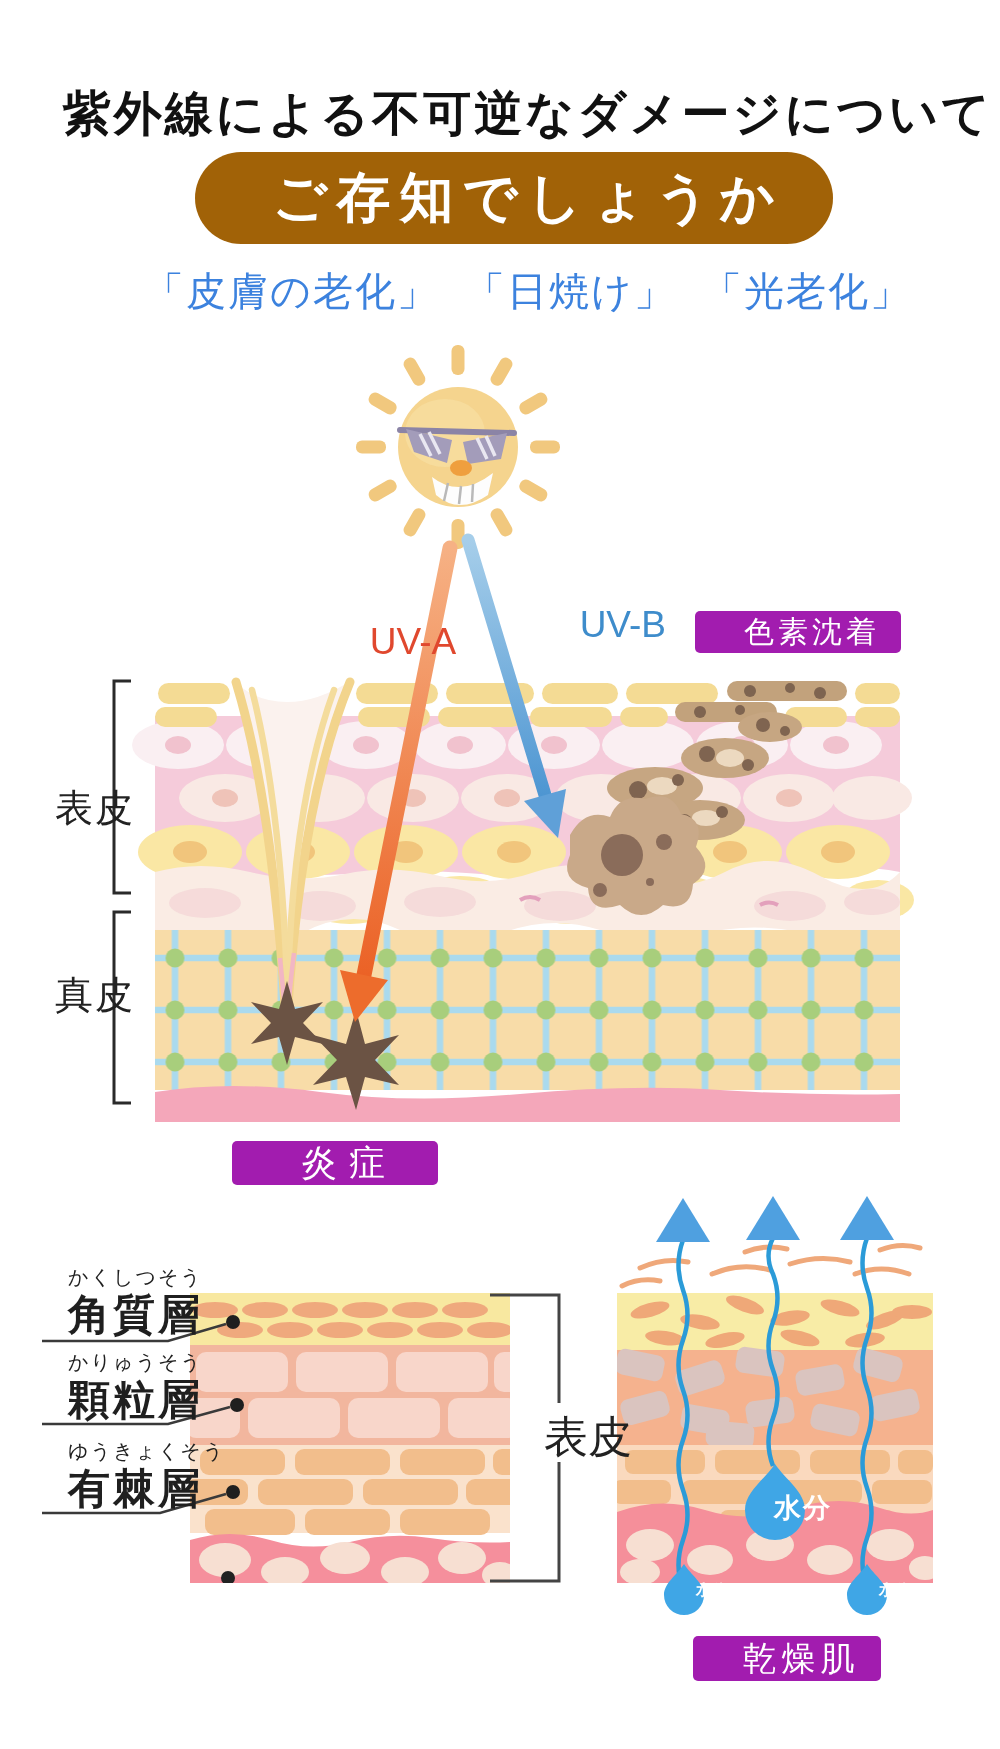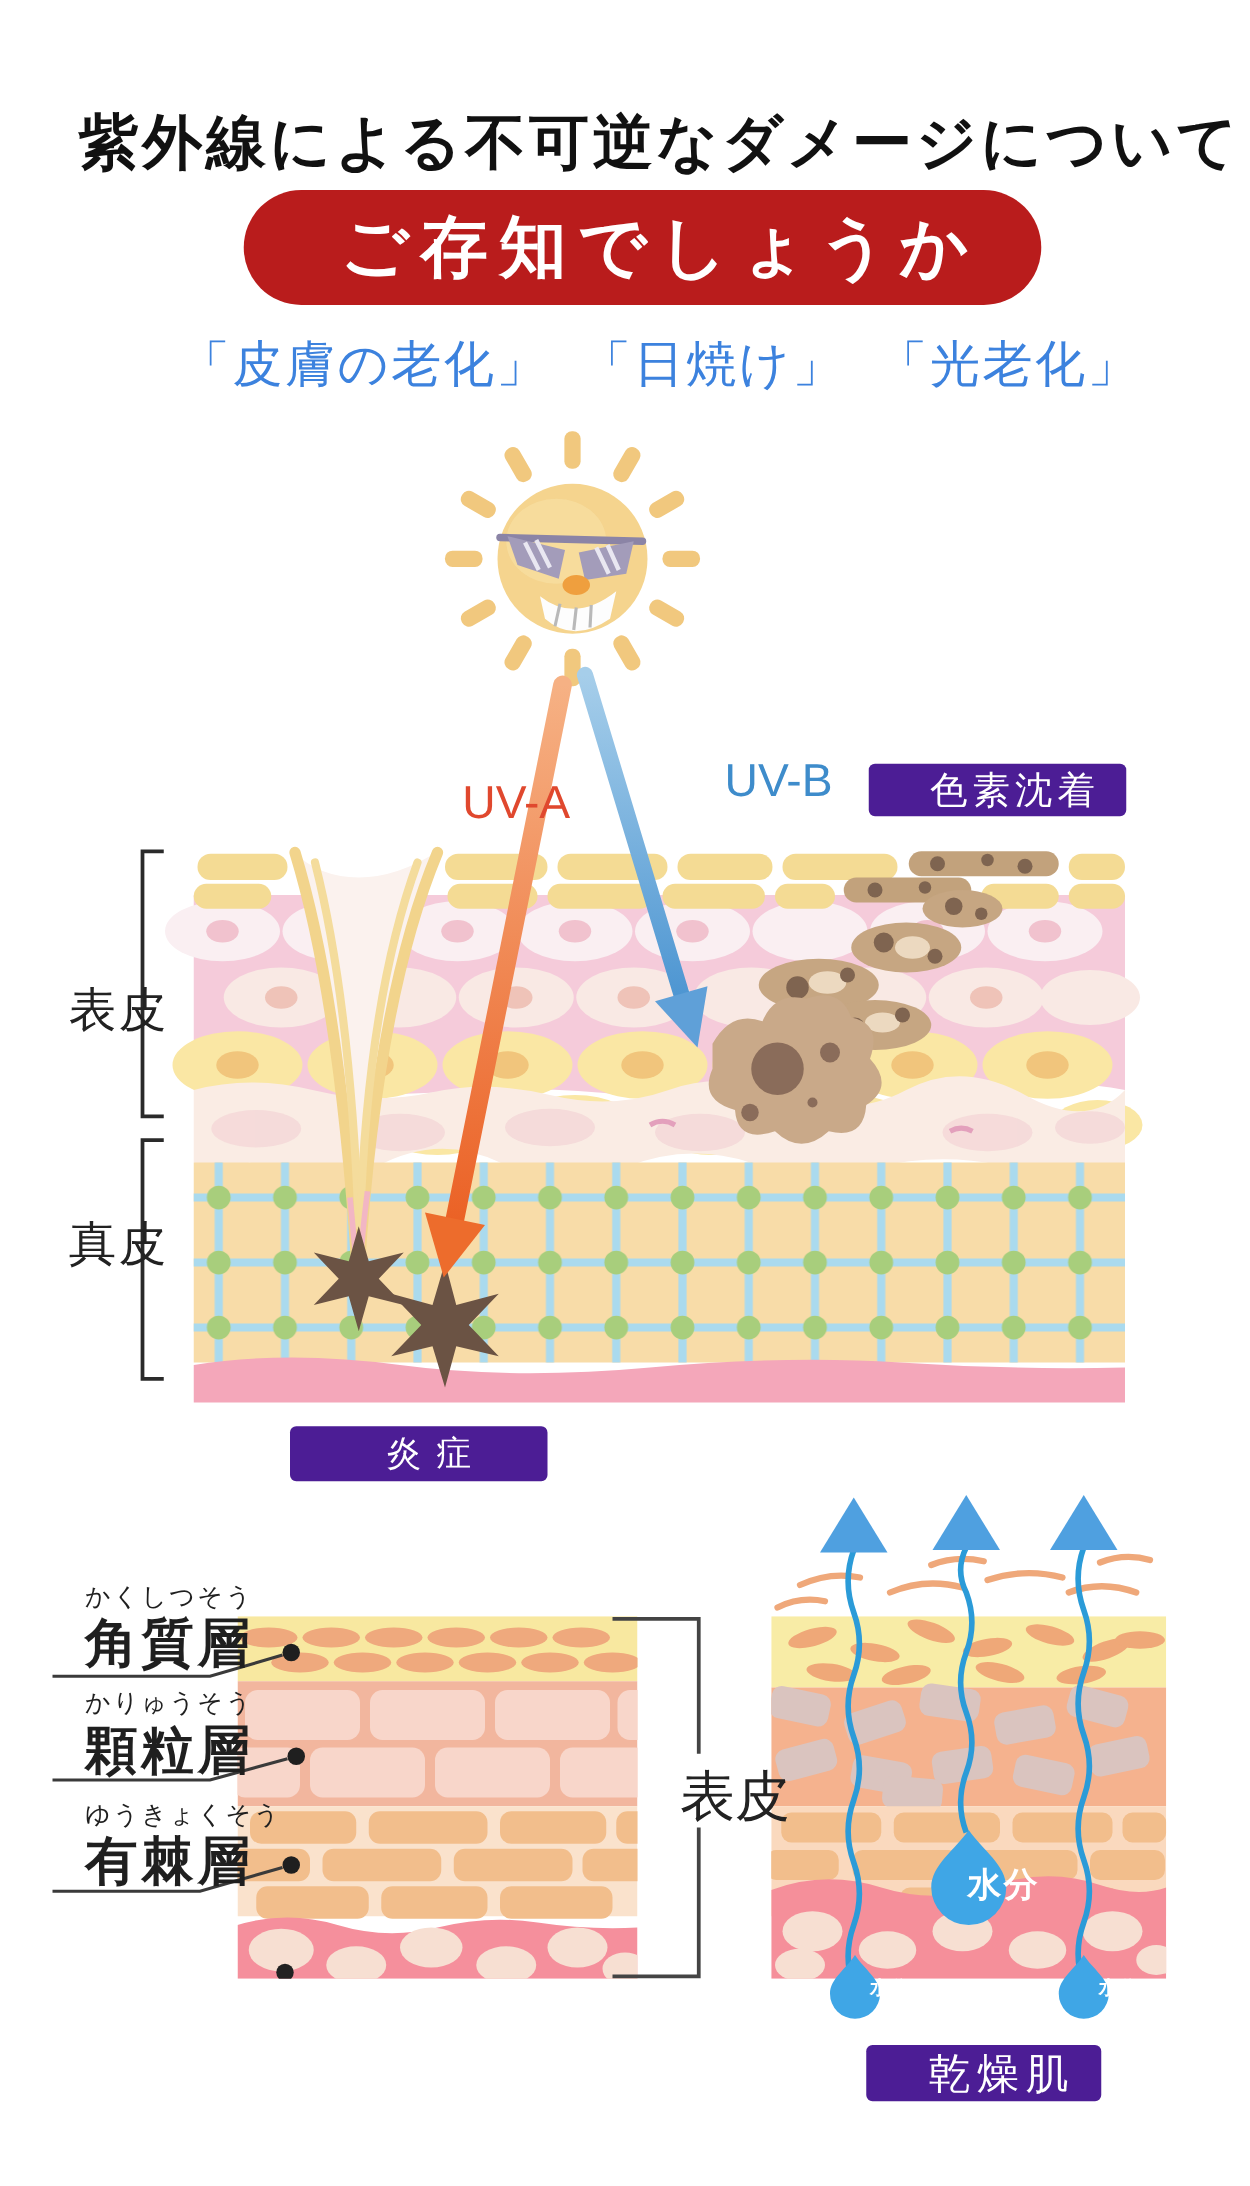--- a/index.html
+++ b/index.html
@@ -4,32 +4,32 @@
 <style>
   html,body{margin:0;padding:0;background:#fff;}
   #page{position:relative;width:1000px;height:1749px;background:#ffffff;overflow:hidden;
         font-family:"Liberation Sans","DejaVu Sans",sans-serif;}
   .abs{position:absolute;}
   #art{position:absolute;left:0;top:0;z-index:1;}
   .txt{z-index:2;padding-left:28px;}
   .serif{font-family:"Liberation Serif","DejaVu Serif",serif;}
   .page-title{left:0;top:82px;width:1000px;text-align:center;font-size:48px;font-weight:700;
               color:#111;letter-spacing:3px;white-space:nowrap;}
-  .pill{left:195px;top:152px;width:610px;height:92px;background:#b91c1c;border-radius:46px;
+  .pill{left:195px;top:152px;width:610px;height:92px;background:#a16207;border-radius:46px;
         display:flex;align-items:center;justify-content:center;color:#fff;font-size:54px;
         font-weight:700;letter-spacing:9px;}
   .subtitle{left:0;top:264px;width:1000px;display:flex;justify-content:center;gap:26px;
             color:#3c82de;font-size:40px;font-weight:500;letter-spacing:2px;}
   .uv-label{top:604px;width:110px;text-align:center;font-size:37px;font-weight:500;}
   .uv-a{left:330px;color:#e0482e;margin-top:17px;}
   .uv-b{left:528px;color:#3e8ccb;text-align:right;}
-  .badge{background:#4c1d95;color:#fff;display:flex;align-items:center;justify-content:center;
+  .badge{background:#a21caf;color:#fff;display:flex;align-items:center;justify-content:center;
          border-radius:5px;}
   .badge-pigmentation{left:695px;top:611px;width:178px;height:42px;font-size:30px;letter-spacing:4px;}
-  .badge-inflammation{left:232px;top:1141px;width:178px;height:44px;font-size:28px;letter-spacing:12px;}
+  .badge-inflammation{left:232px;top:1141px;width:178px;height:44px;font-size:36px;letter-spacing:12px;}
   .badge-dry{left:693px;top:1636px;width:160px;height:45px;font-size:34px;letter-spacing:5px;}
   .cs-label{width:90px;text-align:center;font-size:38px;font-weight:500;color:#222;letter-spacing:2px;}
   .cs-epidermis{left:22px;top:783px;}
   .cs-dermis{left:22px;top:970px;}
   .layer-group{left:40px;color:#1f1f1f;}
   .furigana{font-size:20px;letter-spacing:2px;font-weight:500;}
   .layer-kanji{font-size:42px;font-weight:600;letter-spacing:3px;line-height:1.05;margin-top:2px;}
   .lg1{top:1264px;} .lg2{top:1349px;} .lg3{top:1438px;}
   .bl-epidermis{left:512px;top:1408px;width:96px;text-align:center;font-size:44px;font-weight:500;color:#222;}
   .drop-label{color:#fff;text-align:center;font-weight:700;}

